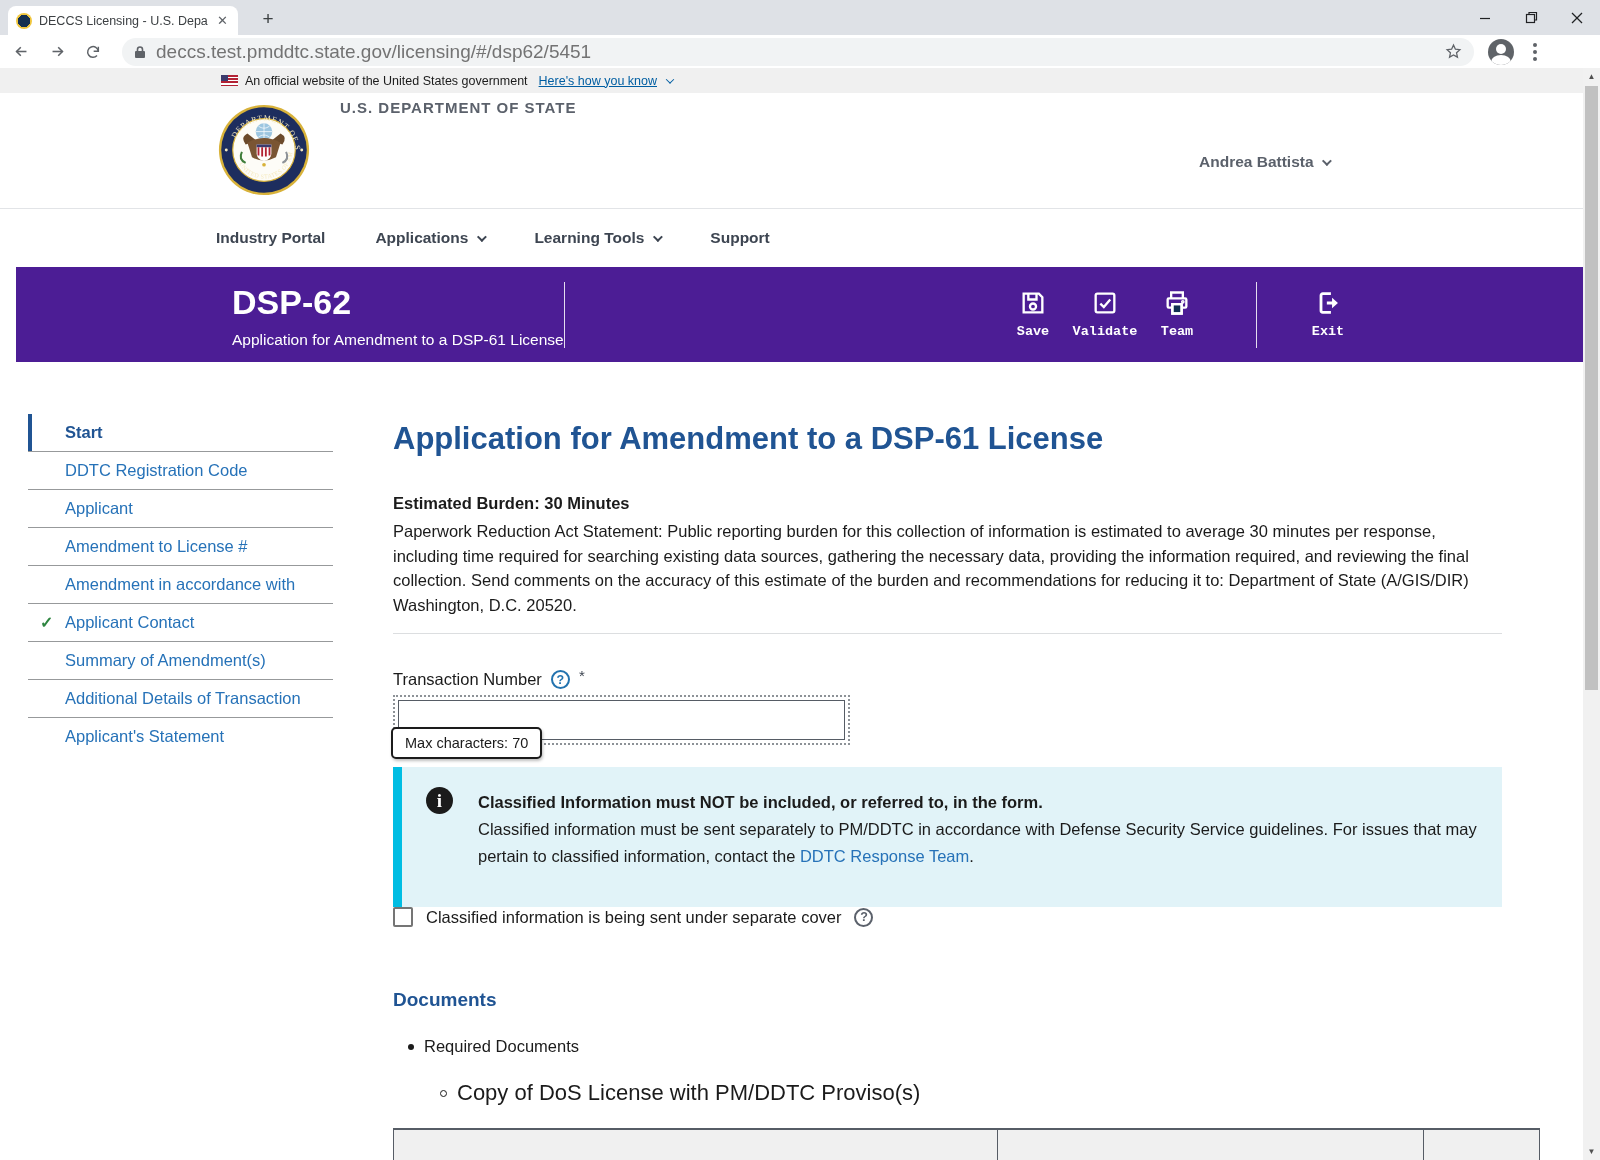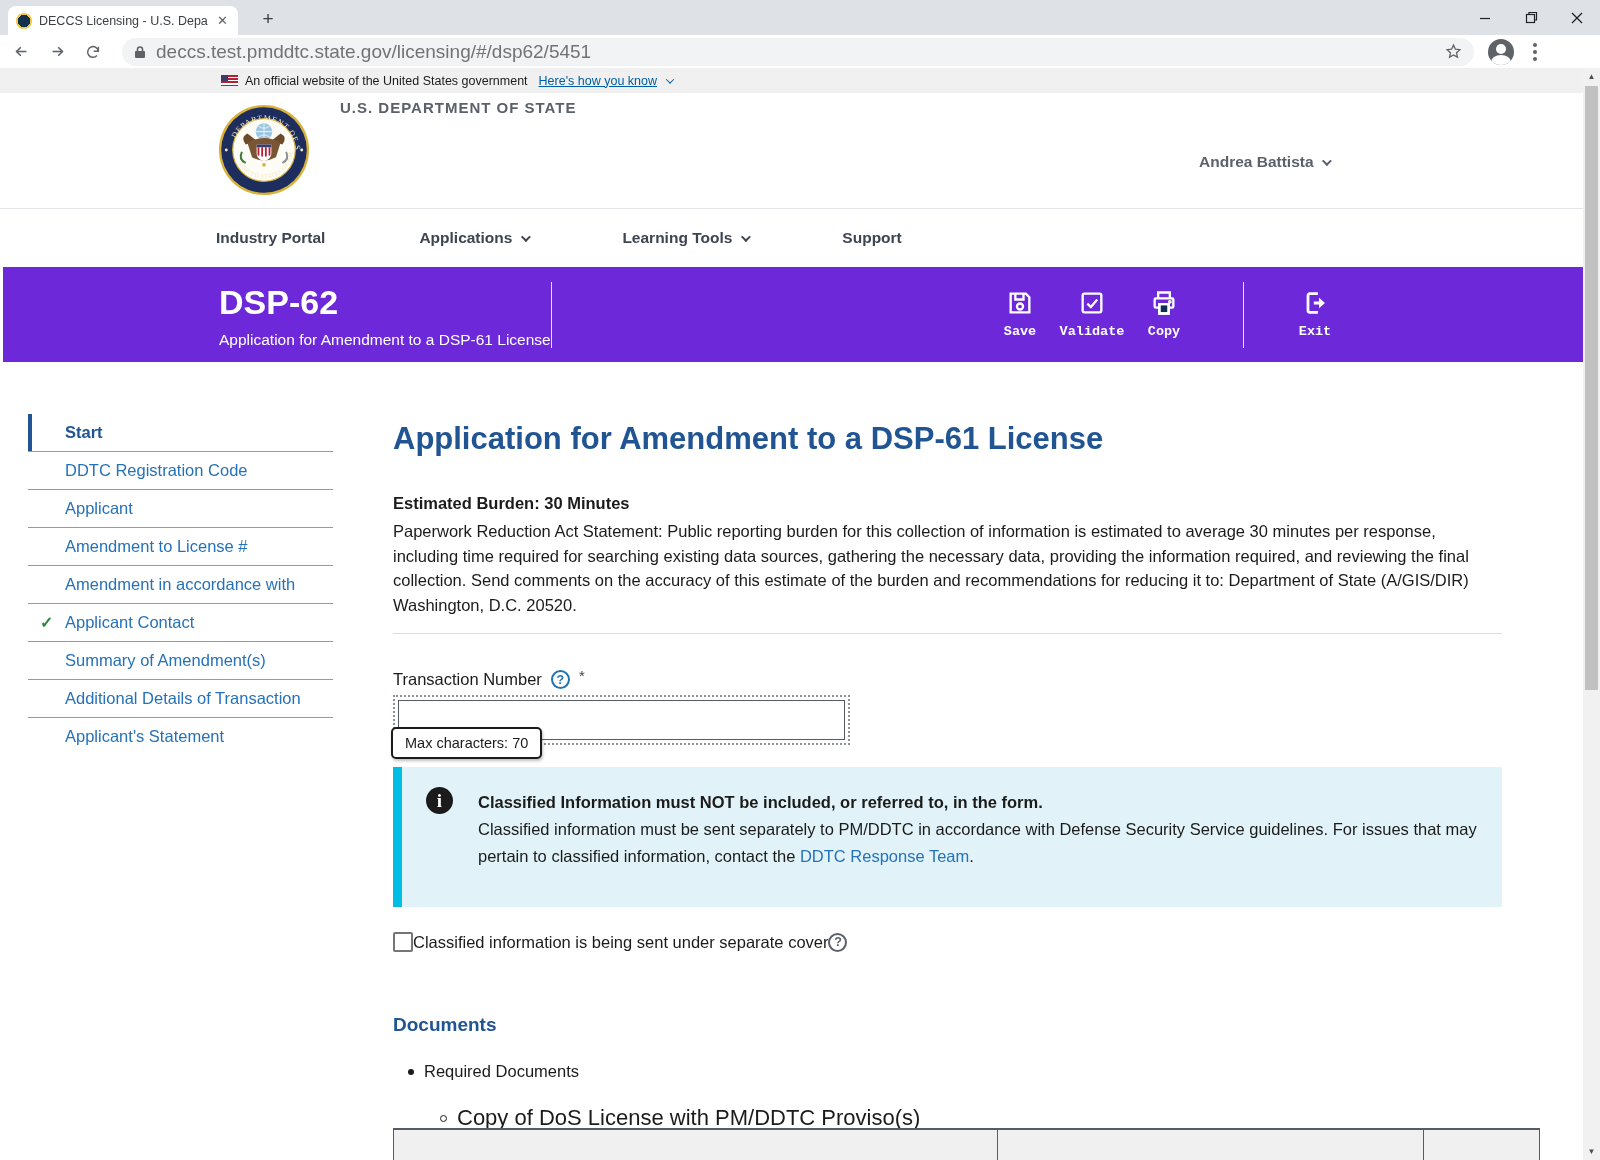--- a/index.html
+++ b/index.html
@@ -63,28 +63,28 @@
   .brand { position:absolute; left:340px; top:6px; }
   .brand-agency { font-size:15px; font-weight:bold; color:#5b616b; letter-spacing:1px; }
   .brand-app { font-size:30px; font-weight:bold; color:#1b1b1b; margin-top:6px; }
   .user-menu { position:absolute; left:1199px; top:60px; font-size:15.5px; font-weight:bold; color:#5b616b;
                display:flex; align-items:center; gap:8px; cursor:pointer; }
   .chev-gray { display:inline-block; width:7px; height:7px; border-right:2px solid #5b616b;
                border-bottom:2px solid #5b616b; transform:rotate(45deg) translateY(-2px); }
 
   
   .main-nav { position:absolute; left:0; top:208px; width:1583px; height:59px; background:#fff;
-              border-top:1px solid #e2e4e7; display:flex; align-items:center; padding-left:216px;gap:44px; }
+              border-top:1px solid #e2e4e7; display:flex; align-items:center; padding-left:216px; }
   .nav-item { font-size:15.5px; font-weight:bold; color:#3d4551; margin-right:50px; display:flex;
               align-items:center; gap:9px; cursor:pointer; }
   .chev-nav { display:inline-block; width:7px; height:7px; border-right:2px solid #3d4551;
               border-bottom:2px solid #3d4551; transform:rotate(45deg) translateY(-2px); }
 
   
-  .hero { position:absolute; left:3px; top:267px; width:1583px; height:95px; background:#6d28d9; color:#fff;padding-left:28px; }
+  .hero { position:absolute; left:16px; top:267px; width:1583px; height:95px; background:#4c1d95; color:#fff;padding-left:28px; }
   .hero-code { position:absolute; left:216px; top:16px; font-size:34px; font-weight:bold; }
   .hero-sub { position:absolute; left:216px; top:64px; font-size:15.5px; }
   .hero-vdiv { position:absolute; top:15px; height:66px; width:1px; background:rgba(255,255,255,.85); }
   .hero-action { position:absolute; top:22px; width:76px; display:flex; flex-direction:column;
                  align-items:center; gap:7px; cursor:pointer;font-family:Liberation Mono, monospace; }
   .hero-action .lbl { font-size:13.5px; font-weight:bold; }
 
   
   .sidebar { position:absolute; left:28px; top:414px; width:305px; }
   .side-item { position:relative; padding:9px 4px 9px 37px; font-size:16.5px; color:#2672b8;
@@ -114,21 +114,21 @@
              border-radius:5px; padding:6px 12px; font-size:14.5px; color:#1b1b1b; z-index:5;
              box-shadow:1px 2px 3px rgba(0,0,0,.25); }
   .alert { margin-top:22px; background:#e1f3f8; border-left:9px solid #00bde3; padding:22px 24px 26px 32px;
            position:relative; min-height:140px; }
   .info-icon { position:absolute; left:24px; top:20px; width:27px; height:27px; border-radius:50%;
                background:#1b1b1b; color:#fff; font-family:"Liberation Serif", serif;
                font-weight:bold; font-size:19px; display:flex; align-items:center; justify-content:center; }
   .alert-body { margin-left:44px; font-size:16.5px; line-height:27px; max-width:1010px; }
   .alert-bold { font-weight:bold; }
   .link-blue { color:#2672b8; cursor:pointer; }
-  .checkbox-row { margin-top:25px; display:flex; align-items:center; font-size:16.5px; }
+  .checkbox-row { display:flex; align-items:center; gap:13px; font-size:16.5px; }
   .checkbox { width:20px; height:20px; border:2px solid #757575; border-radius:2px; background:#fff; cursor:pointer; }
   .docs-heading { margin-top:62px; font-size:19px; font-weight:bold; color:#205493; }
   .bullet-row { margin-top:26px; display:flex; align-items:center; gap:10px; font-size:16.5px; }
   .bullet-disc { width:6px; height:6px; border-radius:50%; background:#1b1b1b; margin-left:15px; flex:0 0 6px; }
   .sub-bullet-row { margin-top:24px; display:flex; align-items:center; gap:10px; font-size:22px; }
   .bullet-circle { width:7px; height:7px; border-radius:50%; border:1.5px solid #1b1b1b; margin-left:47px; flex:0 0 7px; }
 
   .doc-table { position:absolute; left:393px; top:1128px; width:1147px; height:60px;
                border:1px solid #565c65; border-top-width:2px; display:flex; background:#f0f0f0; }
   .doc-col { height:100%; }
@@ -287,21 +287,21 @@
     <span class="lbl">Validate</span>
   </div>
   <div class="hero-action" style="left:1123px">
     <svg width="28" height="28" viewBox="0 0 24 24" fill="none" stroke="#fff" stroke-width="2">
       <path d="M7 8V3h10v5"></path>
         <rect x="4" y="8" width="16" height="8" rx="1"></rect>
         <circle cx="17" cy="11" r="0.6" fill="#fff"></circle>
         <path d="M8 13h8v8H8z" fill="#112e51"></path>
         <path d="M8 13h8v8H8z"></path>
     </svg>
-    <span class="lbl">Copy</span>
+    <span class="lbl">Team</span>
   </div>
   <div class="hero-vdiv" style="left:1240px"></div>
   <div class="hero-action" style="left:1274px">
     <svg width="28" height="28" viewBox="0 0 24 24" fill="none" stroke="#fff" stroke-width="2.4">
       <path d="M14.5 4H7.5a1.5 1.5 0 0 0-1.5 1.5v13A1.5 1.5 0 0 0 7.5 20h7"></path>
       <path d="M11 12h7.5" stroke-width="2.6"></path>
       <path d="M15.5 7.5 20.5 12l-5 4.5z" fill="#fff" stroke="none"></path>
     </svg>
     <span class="lbl">Exit</span>
   </div>

